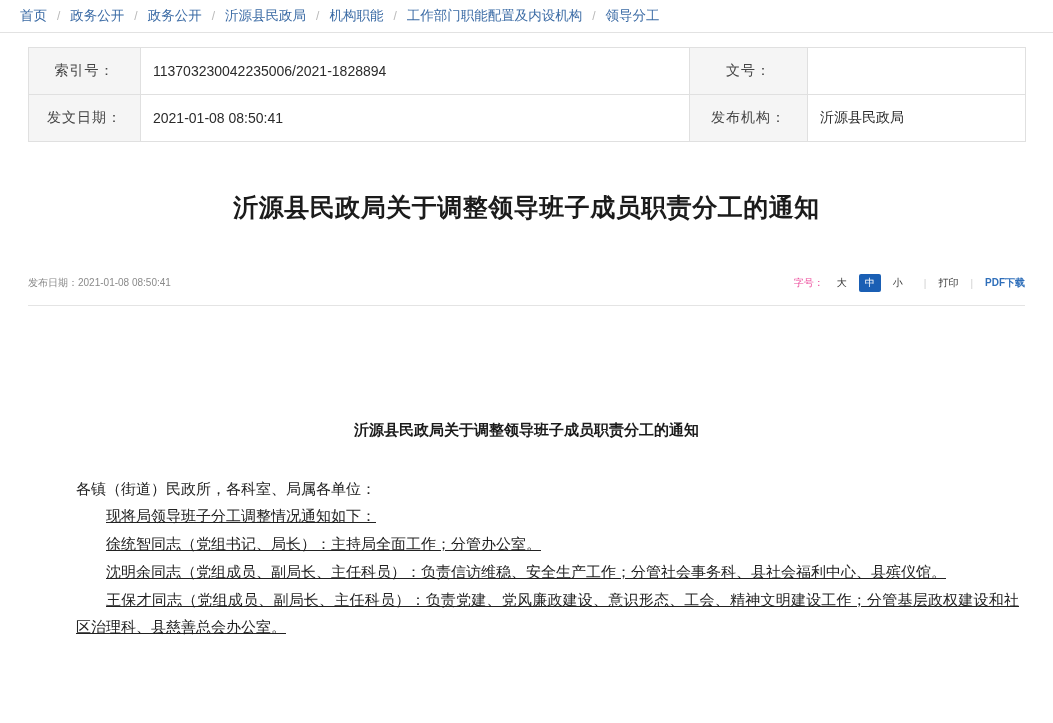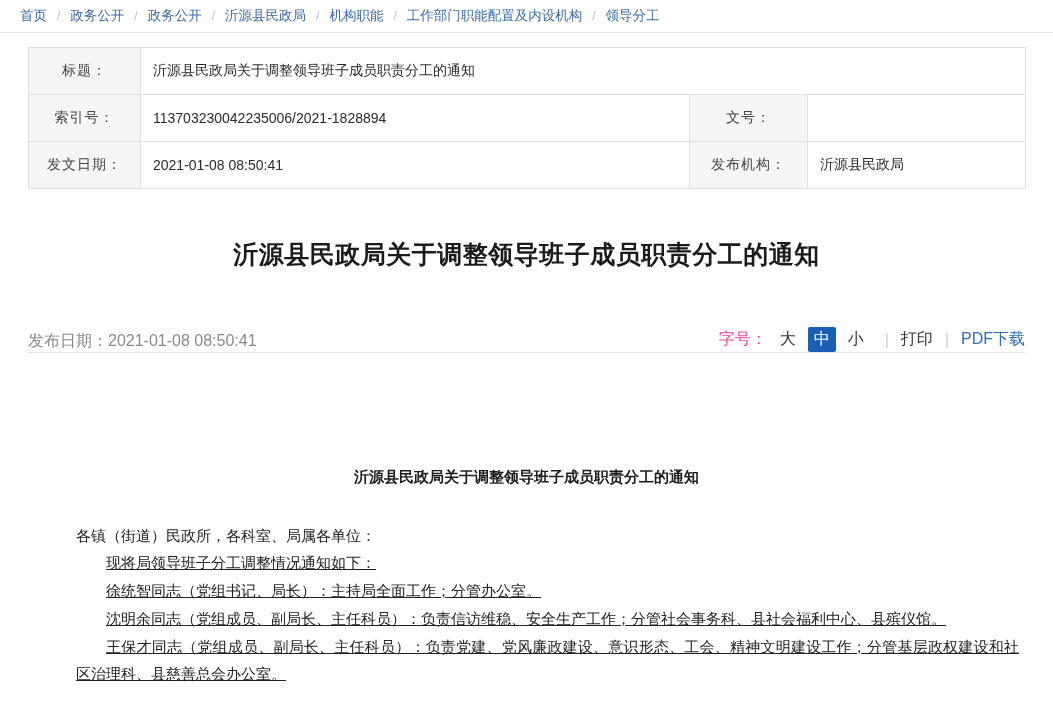--- a/index.html
+++ b/index.html
@@ -78,24 +78,24 @@
     color: #1b1b1b;
     margin: 48px 0 0 0;
     line-height: 1.4;
     letter-spacing: 0.5px;
   }
 
   .subbar {
     margin-top: 36px;
     height: 44px;
     display: flex;
-    align-items: flex-end;
+    align-items: center;
     justify-content: space-between;
     border-bottom: 1px solid #e4e4e4;
-    font-size: 16px;
+    font-size: 10px;
     color: #7d7d7d;
   }
   .subbar .pubdate { color: #8a8a8a; }
   .subbar .tools {
     display: flex;
     align-items: center;
     gap: 0px;
     color: #4b4b4b;
   }
   .subbar .tools .fs-label { margin-right: 4px; color: #ec4899; }
@@ -110,21 +110,21 @@
     background: #1a5fb4;
     color: #ffffff;
     border-radius: 2px;
     padding: 2px 6px;
   }
   .subbar .tools .divider {
     color: #cfcfcf;
     margin: 0 12px;
   }
   .subbar .tools .print { color: #333; cursor: pointer; }
-  .subbar .tools .pdf { color: #2f6fba; cursor: pointer; }
+  .subbar .tools .pdf { color: #2f6fba; cursor: pointer; font-weight: bold; }
 
   .doc-body {
     margin-top: 110px;
     font-size: 15px;
     color: #222;
     line-height: 1.9;
   }
   .doc-number {
     text-align: center;
     font-size: 16px;
@@ -168,24 +168,20 @@
 
 <div class="meta-wrap">
   <table class="meta">
     <colgroup>
       <col style="width:112px">
       <col style="width:549px">
       <col style="width:118px">
       <col style="width:218px">
     </colgroup>
     <tbody>
-      <tr>
-        <td class="label">标题：</td>
-        <td class="value" colspan="3">沂源县民政局关于调整领导班子成员职责分工的通知</td>
-      </tr>
       <tr>
         <td class="label">索引号：</td>
         <td class="value">113703230042235006/2021-1828894</td>
         <td class="label">文号：</td>
         <td class="value"></td>
       </tr>
       <tr>
         <td class="label">发文日期：</td>
         <td class="value">2021-01-08 08:50:41</td>
         <td class="label">发布机构：</td>

